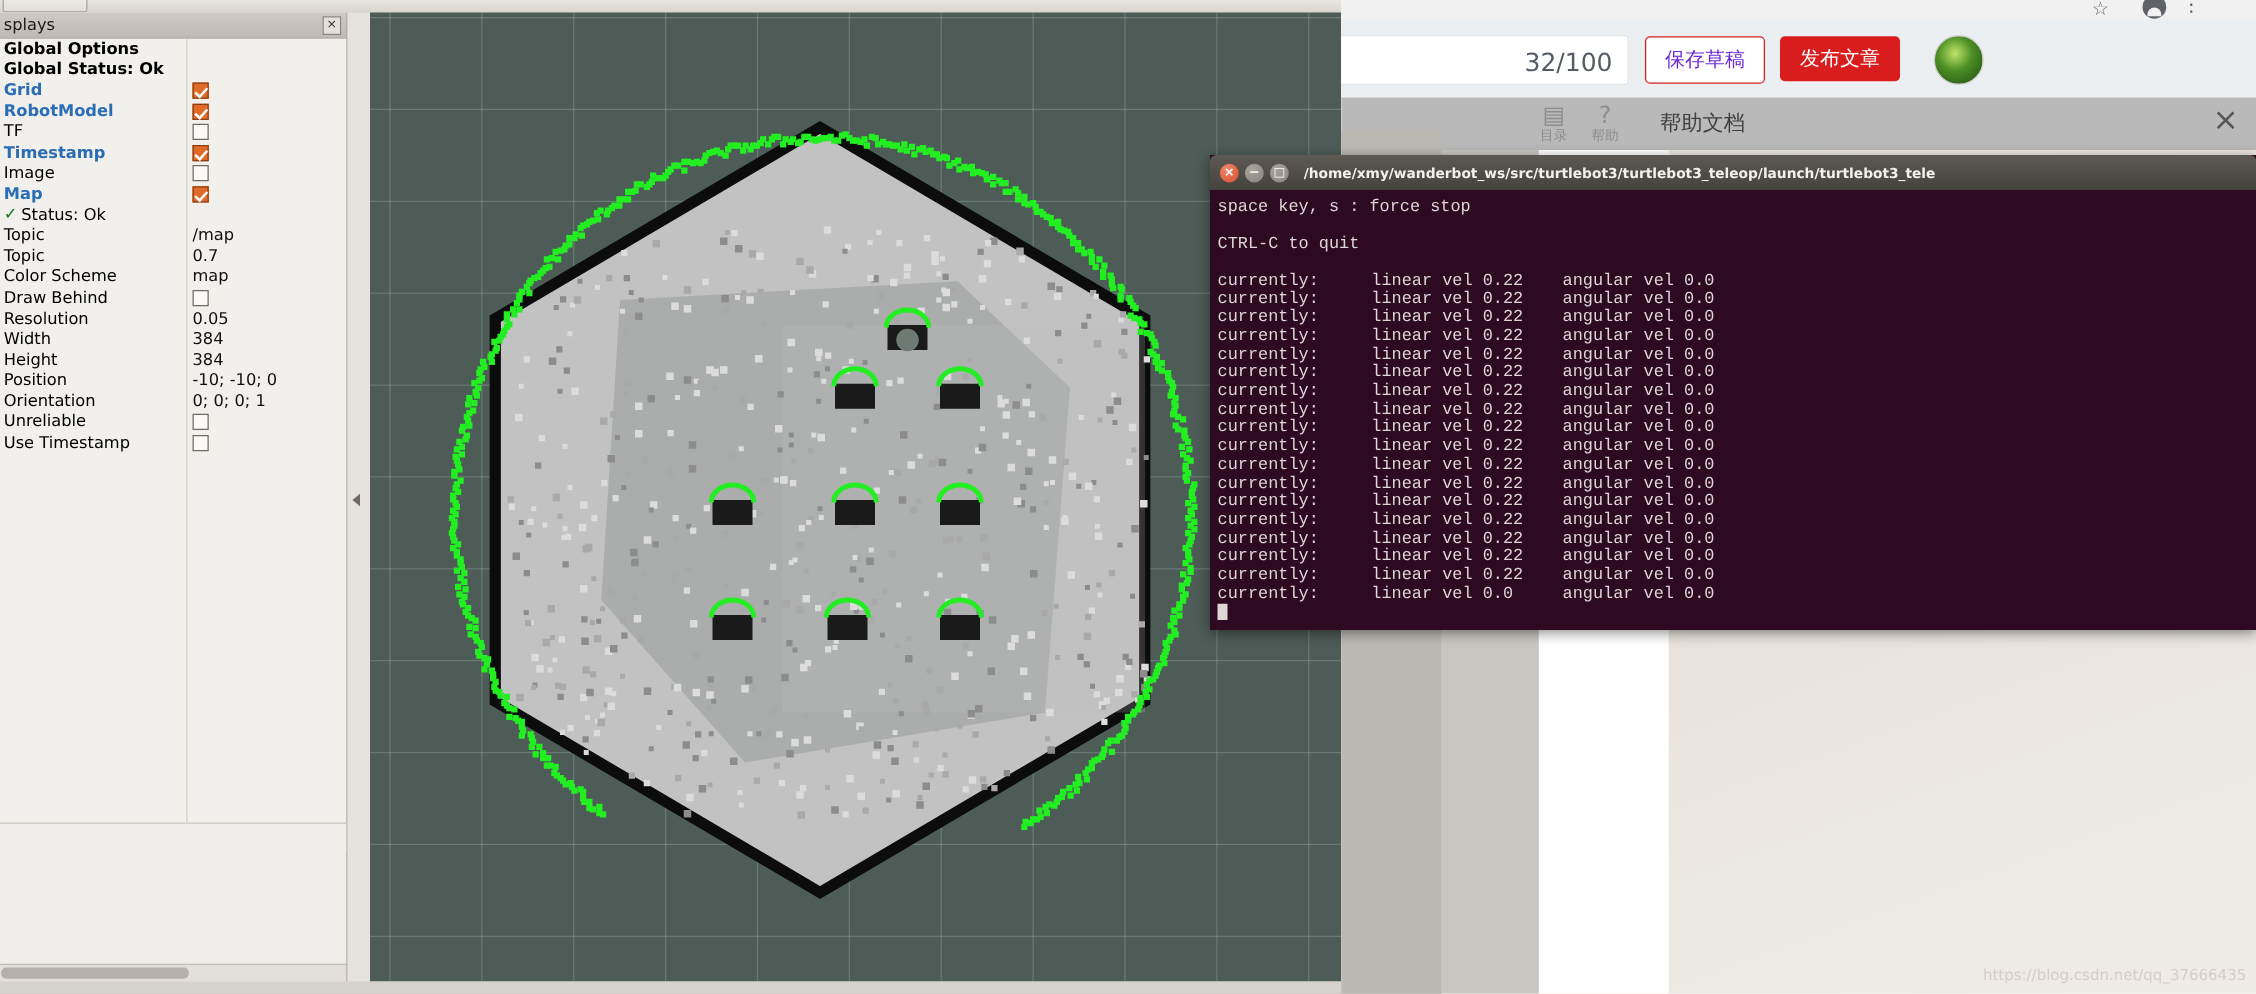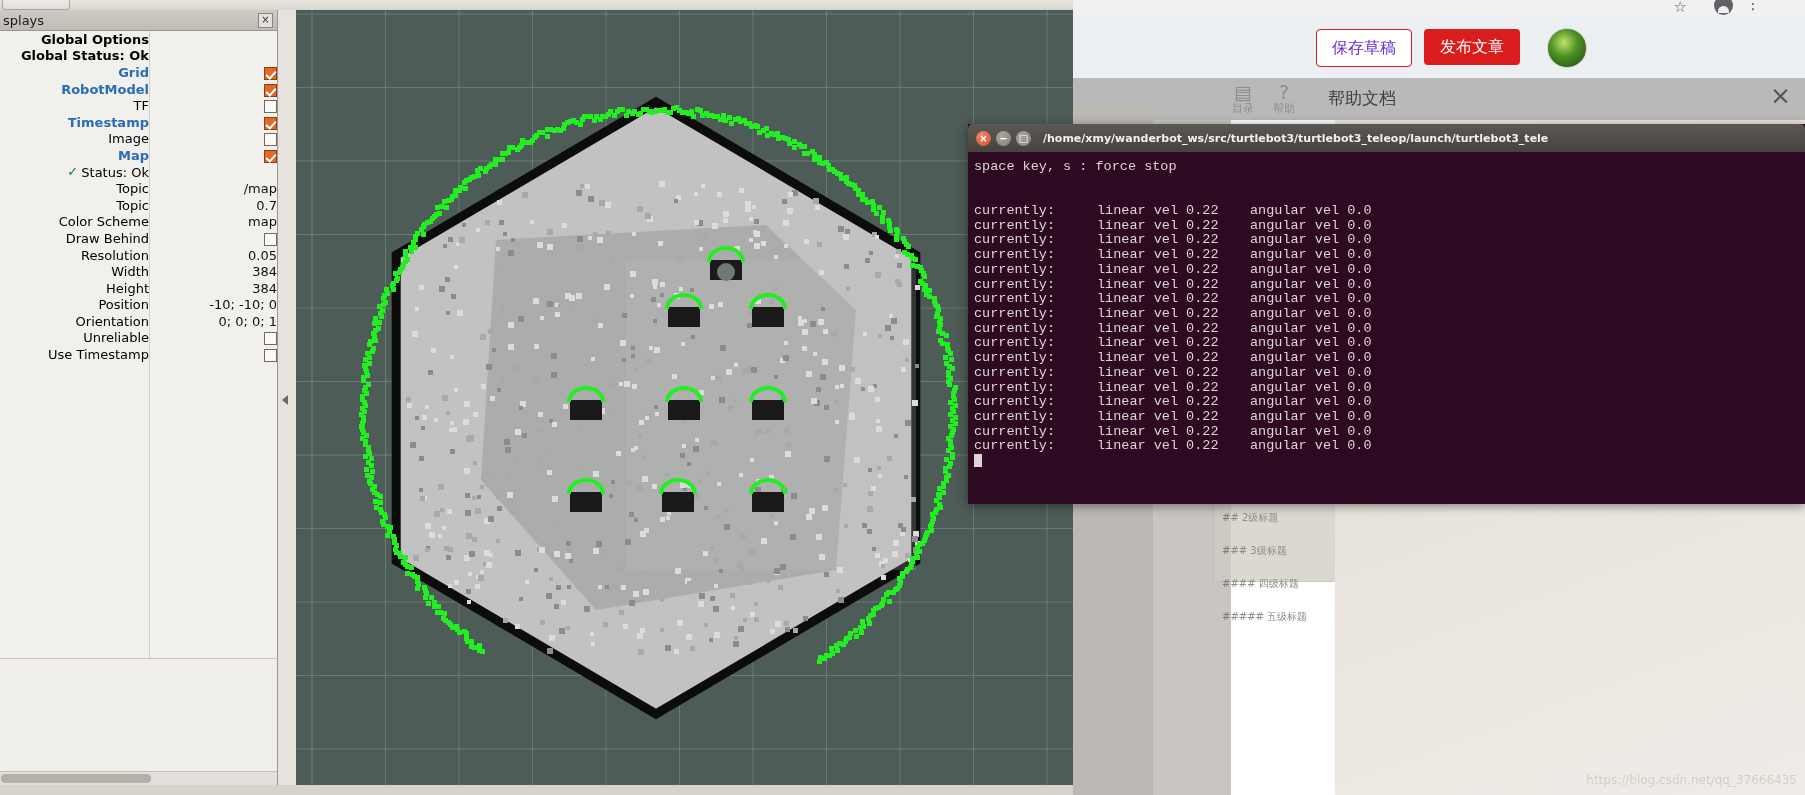--- a/index.html
+++ b/index.html
@@ -23,21 +23,21 @@
   
   .dock{position:absolute;left:0;top:10px;width:277px;height:775px;background:#f0eeea;
         border-right:1px solid #9b968f;}
   .dock-title{height:20px;background:linear-gradient(#cfcbc4,#bfbab3);
               border-bottom:1px solid #9b968f;display:flex;align-items:center;
               padding-left:3px;font-size:13px;color:#1a1a1a;position:relative;}
   .dock-close{position:absolute;right:4px;top:3px;width:13px;height:13px;
               border:1px solid #8b867f;background:#e4e1dc;font-size:10px;line-height:11px;
               text-align:center;color:#333;cursor:pointer;}
   .prop-list{position:relative;height:650px;background:#f2f0ec;}
-  .prop-row{display:flex;height:16.6px;align-items:center;font-size:13px;text-align:right;}
+  .prop-row{display:flex;height:16.6px;align-items:center;font-size:13px;}
   .prop-name{width:149px;padding-left:3px;box-sizing:border-box;white-space:nowrap;overflow:hidden;}
   .prop-val{flex:1;padding-left:5px;box-sizing:border-box;white-space:nowrap;overflow:hidden;color:#111;}
   .prop-sep{position:absolute;left:149px;top:0;bottom:0;width:1px;background:#d3cfc9;}
   .nm-plain{color:#000;}
   .nm-link{color:#2a6db5;font-weight:bold;}
   .nm-bold{color:#000;font-weight:bold;}
   .nm-status{color:#000;padding-left:14px;position:relative;}
   .tick{position:absolute;left:0;top:-1px;color:#1d7a1d;font-weight:bold;font-size:13px;}
   .cb{width:13px;height:13px;border:1px solid #6f6a63;background:#fbfaf8;
       display:inline-block;box-sizing:border-box;vertical-align:middle;}
@@ -1360,46 +1360,43 @@
 </div>
 
 <div id="csdn">
   <div class="chrome-strip">
     <span class="chr-star">☆</span>
     <span class="chr-user"></span>
     <span class="chr-menu">⋮</span>
   </div>
 
   <div class="ed-head">
+    <div class="ed-title-in">
+      <span class="ed-count">32/100</span>
+    </div>
     <div class="btn-draft">保存草稿</div>
     <div class="btn-pub">发布文章</div>
     <div class="avatar"></div>
   </div>
 
   <div class="ed-sub">
     <div class="sub-ic" style="left:153px;">
       <span class="g">▤</span>
       <span class="t">目录</span>
     </div>
     <div class="sub-ic" style="left:194px;">
       <span class="g">?</span>
       <span class="t">帮助</span>
     </div>
     <div class="help-title">帮助文档</div>
     <div class="help-close">×</div>
   </div>
 
   <div class="ed-body">
     <div class="sidecard"></div>
-    <div class="thumb-panel" id="thumb-panel">
-        <div class="thumb-line" style="top: 10px;">## 2级标题</div>
-        <div class="thumb-line" style="top: 43px;">### 3级标题</div>
-        <div class="thumb-line" style="top: 76px;">#### 四级标题</div>
-        <div class="thumb-line" style="top: 109px;">##### 五级标题</div>
-      </div>
     <div class="md-area" id="md-area">
       <div class="watermark">https://blog.csdn.net/qq_37666435</div>
     <div class="md-h" style="top: 15px; font-size: 30px;"><span class="hash">#</span><span> 1级标题</span></div>
         <div class="md-h" style="top: 75px; font-size: 26px;"><span class="hash">##</span><span> 2级标题</span></div>
         <div class="md-h" style="top: 133px; font-size: 22px;"><span class="hash">###</span><span> 3级标题</span></div>
         <div class="md-h" style="top: 190px; font-size: 18px;"><span class="hash">####</span><span> 四级标题</span></div>
       </div>
   </div>
 </div>
 <div class="blur-strip"></div>
@@ -1413,33 +1410,35 @@
         <span>−</span>
       </span>
     <span class="tdot max">
         <span>□</span>
       </span>
     <span class="term-title">/home/xmy/wanderbot_ws/src/turtlebot3/turtlebot3_teleop/launch/turtlebot3_tele</span>
   </div>
   <div class="term-body" id="term-body">
       <div class="tline">space key, s : force stop</div>
       <div class="tline gap"></div>
+      <div class="tline">CTRL-C to quit</div>
       <div class="tline gap"></div>
       <div class="tline"><span class="tcol-a">currently:</span><span class="tcol-b">linear vel 0.22</span><span>angular vel 0.0</span></div>
       <div class="tline"><span class="tcol-a">currently:</span><span class="tcol-b">linear vel 0.22</span><span>angular vel 0.0</span></div>
       <div class="tline"><span class="tcol-a">currently:</span><span class="tcol-b">linear vel 0.22</span><span>angular vel 0.0</span></div>
       <div class="tline"><span class="tcol-a">currently:</span><span class="tcol-b">linear vel 0.22</span><span>angular vel 0.0</span></div>
       <div class="tline"><span class="tcol-a">currently:</span><span class="tcol-b">linear vel 0.22</span><span>angular vel 0.0</span></div>
       <div class="tline"><span class="tcol-a">currently:</span><span class="tcol-b">linear vel 0.22</span><span>angular vel 0.0</span></div>
       <div class="tline"><span class="tcol-a">currently:</span><span class="tcol-b">linear vel 0.22</span><span>angular vel 0.0</span></div>
       <div class="tline"><span class="tcol-a">currently:</span><span class="tcol-b">linear vel 0.22</span><span>angular vel 0.0</span></div>
       <div class="tline"><span class="tcol-a">currently:</span><span class="tcol-b">linear vel 0.22</span><span>angular vel 0.0</span></div>
       <div class="tline"><span class="tcol-a">currently:</span><span class="tcol-b">linear vel 0.22</span><span>angular vel 0.0</span></div>
       <div class="tline"><span class="tcol-a">currently:</span><span class="tcol-b">linear vel 0.22</span><span>angular vel 0.0</span></div>
       <div class="tline"><span class="tcol-a">currently:</span><span class="tcol-b">linear vel 0.22</span><span>angular vel 0.0</span></div>
       <div class="tline"><span class="tcol-a">currently:</span><span class="tcol-b">linear vel 0.22</span><span>angular vel 0.0</span></div>
       <div class="tline"><span class="tcol-a">currently:</span><span class="tcol-b">linear vel 0.22</span><span>angular vel 0.0</span></div>
       <div class="tline"><span class="tcol-a">currently:</span><span class="tcol-b">linear vel 0.22</span><span>angular vel 0.0</span></div>
       <div class="tline"><span class="tcol-a">currently:</span><span class="tcol-b">linear vel 0.22</span><span>angular vel 0.0</span></div>
       <div class="tline"><span class="tcol-a">currently:</span><span class="tcol-b">linear vel 0.22</span><span>angular vel 0.0</span></div>
+      <div class="tline"><span class="tcol-a">currently:</span><span class="tcol-b">linear vel 0.0</span><span>angular vel 0.0</span></div>
       <div class="tline"><span class="cursor"></span></div>
     </div>
 </div>
 
 </body></html>

